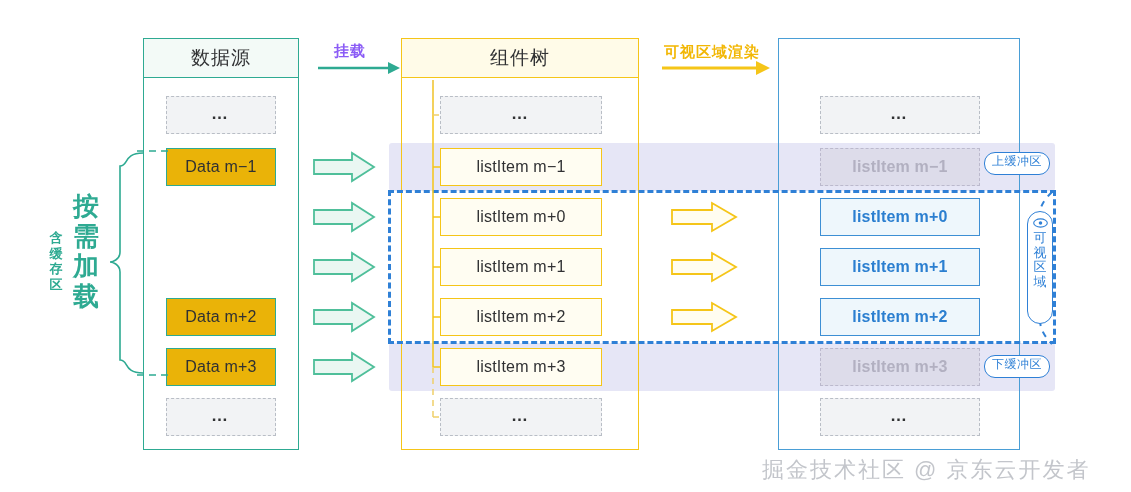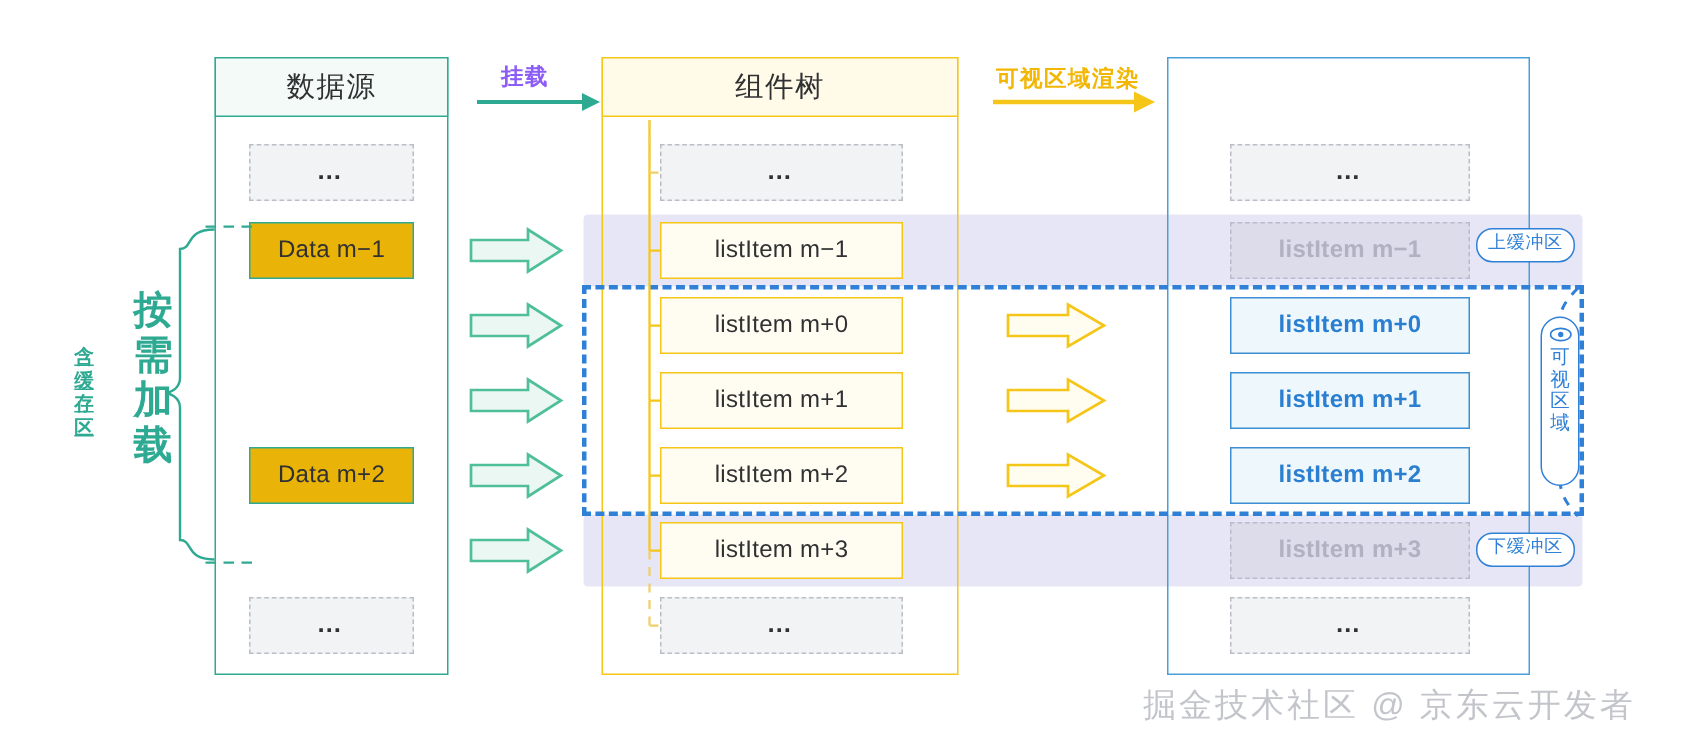--- a/index.html
+++ b/index.html
@@ -49,21 +49,21 @@
   .vpill{position:absolute;box-sizing:border-box;border:1.5px solid #2f80d6;
     border-radius:18px;background:#fff;color:#2f80d6;font-size:13px;
     display:flex;flex-direction:column;align-items:center;justify-content:flex-start;
     padding-top:6px;gap:1px;line-height:1.05;}
   .vpill span.ch{display:block;}
 
   
   .vlabel-big{position:absolute;color:#2eaa92;font-size:26px;font-weight:700;
     line-height:1.15;text-align:center;width:32px;}
   .vlabel-small{position:absolute;color:#2eaa92;font-size:13px;font-weight:700;
-    line-height:1.2;text-align:center;width:16px;text-decoration:underline;}
+    line-height:1.2;text-align:center;width:16px;}
 
   
   .wm{position:absolute;font-size:22px;color:#b9bcc2;letter-spacing:2px;
     white-space:nowrap;opacity:.85;}
 
   svg.ov{position:absolute;left:0;top:0;width:1131px;height:492px;
     pointer-events:none;overflow:visible;}
 </style>
 </head>
 <body>
@@ -79,20 +79,23 @@
   </div>
 
   <div class="item it-ellipsis" style="left:166px;top:96px;width:110px;height:38px;">
     <span class="dots">…</span>
   </div>
   <div class="item it-ds" style="left:166px;top:148px;width:110px;height:38px;">
     <span>Data m−1</span>
   </div>
   <div class="item it-ds" style="left:166px;top:298px;width:110px;height:38px;">
     <span>Data m+2</span>
+  </div>
+  <div class="item it-ds" style="left:166px;top:348px;width:110px;height:38px;">
+    <span>Data m+3</span>
   </div>
   <div class="item it-ellipsis" style="left:166px;top:398px;width:110px;height:38px;">
     <span class="dots">…</span>
   </div>
 
   <div class="col col-tree" style="left:401px;top:38px;width:238px;height:412px;background:transparent;"></div>
   <div class="col-head head-tree" style="left:401px;top:38px;width:238px;height:40px;">
     <span>组件树</span>
   </div>
 
@@ -198,21 +201,21 @@
     </g>
   </svg>
 
   <div class="label-arrow lbl-green" style="left:334px;top:42px;">
     <span>挂载</span>
   </div>
   <div class="label-arrow lbl-yellow" style="left:664px;top:43px;">
     <span>可视区域渲染</span>
   </div>
 
-  <div class="vlabel-big" style="left:70px;top:192px;margin-left:16px;">
+  <div class="vlabel-big" style="left:70px;top:192px;">
     <span>按需加载</span>
   </div>
   <div class="vlabel-small" style="left:48px;top:230px;">
     <span>含缓存区</span>
   </div>
 
   <div class="badge" style="left:984px;top:152px;width:66px;height:23px;">
     <span>上缓冲区</span>
   </div>
   <div class="badge" style="left:984px;top:355px;width:66px;height:23px;">

